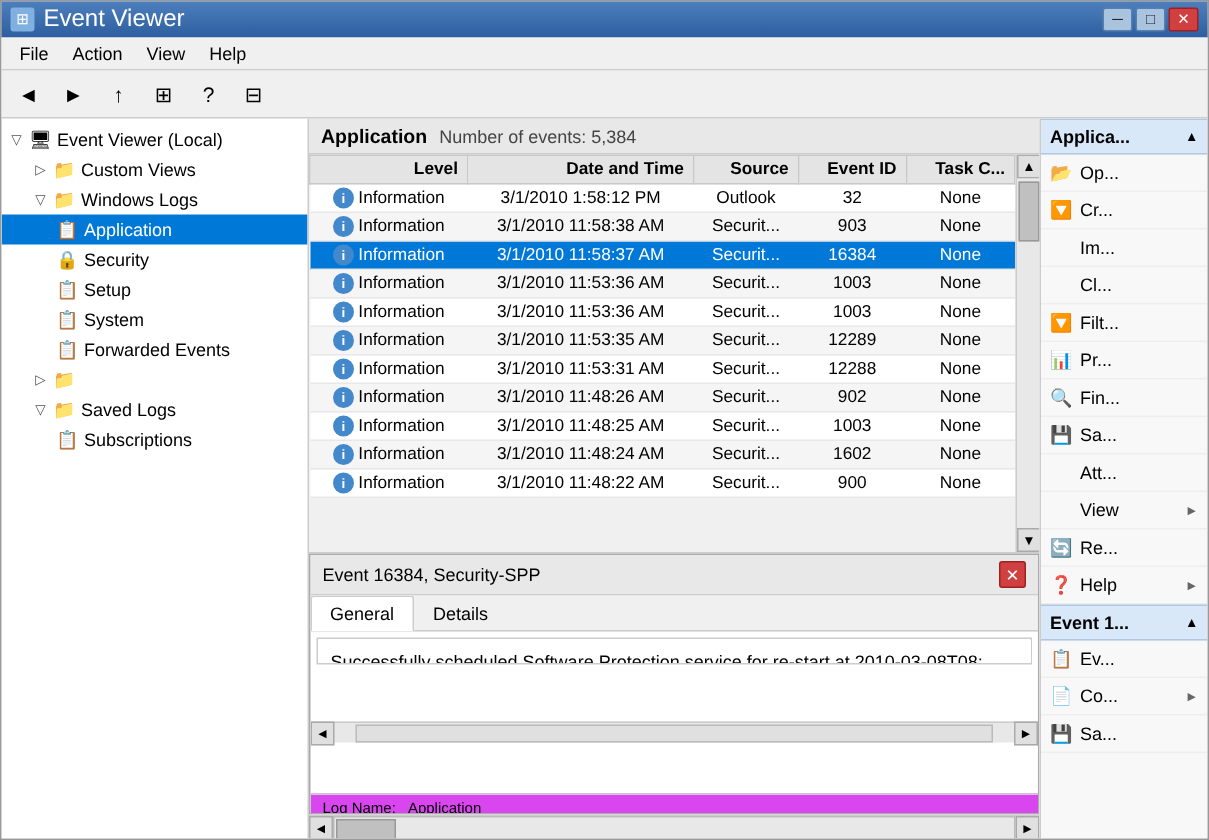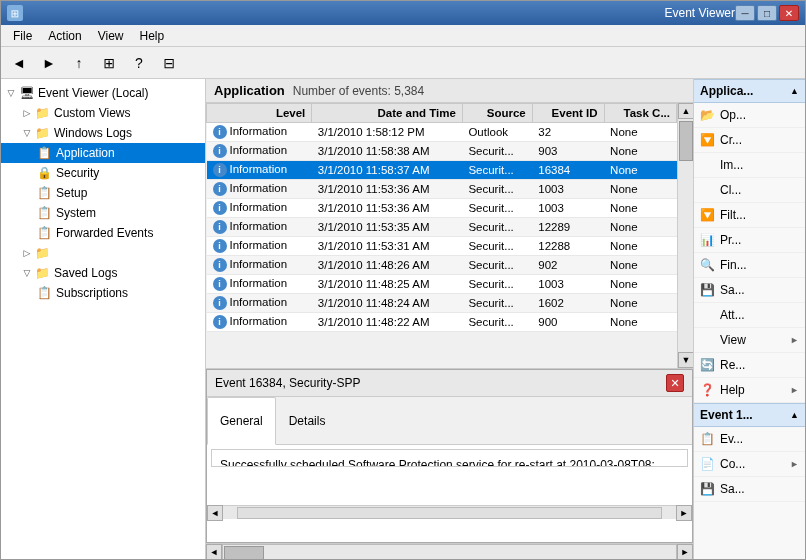--- a/index.html
+++ b/index.html
@@ -36,23 +36,22 @@
       margin-right: 6px;
       background: #7fb0e0;
       border-radius: 2px;
       display: inline-flex;
       align-items: center;
       justify-content: center;
       font-size: 10px;
     }
     .title-bar-text {
       flex: 1;
-      font-size: 12px;
+      font-size: 16px;
       font-weight: normal;
-      text-align: right;
     }
     .title-bar-buttons {
       display: flex;
       gap: 2px;
     }
     .tb-btn {
       width: 20px;
       height: 16px;
       background: #aac4e0;
       border: 1px solid #5580b0;
@@ -210,20 +209,21 @@
       white-space: nowrap;
     }
     tbody tr { cursor: pointer; }
     tbody tr:nth-child(odd) { background: white; }
     tbody tr:nth-child(even) { background: #f5f5f5; }
     tbody tr.selected { background: #0078d7; color: white; }
     tbody td {
       border-bottom: 1px solid #e8e8e8;
       padding: 2px 6px;
       white-space: nowrap;
+      text-align: center;
     }
     .info-icon {
       display: inline-flex;
       align-items: center;
       justify-content: center;
       width: 14px;
       height: 14px;
       background: #4488cc;
       border-radius: 50%;
       color: white;
@@ -265,21 +265,21 @@
       font-size: 11px;
       color: white;
     }
     .detail-tabs {
       display: flex;
       border-bottom: 1px solid #ccc;
       background: #f0f0f0;
       flex-shrink: 0;
     }
     .detail-tab {
-      padding: 16px 12px;
+      padding: 4px 12px;
       cursor: pointer;
       border: 1px solid transparent;
       margin-bottom: -1px;
       font-size: 12px;
     }
     .detail-tab.active {
       background: white;
       border-color: #ccc #ccc white #ccc;
       border-radius: 2px 2px 0 0;
     }

